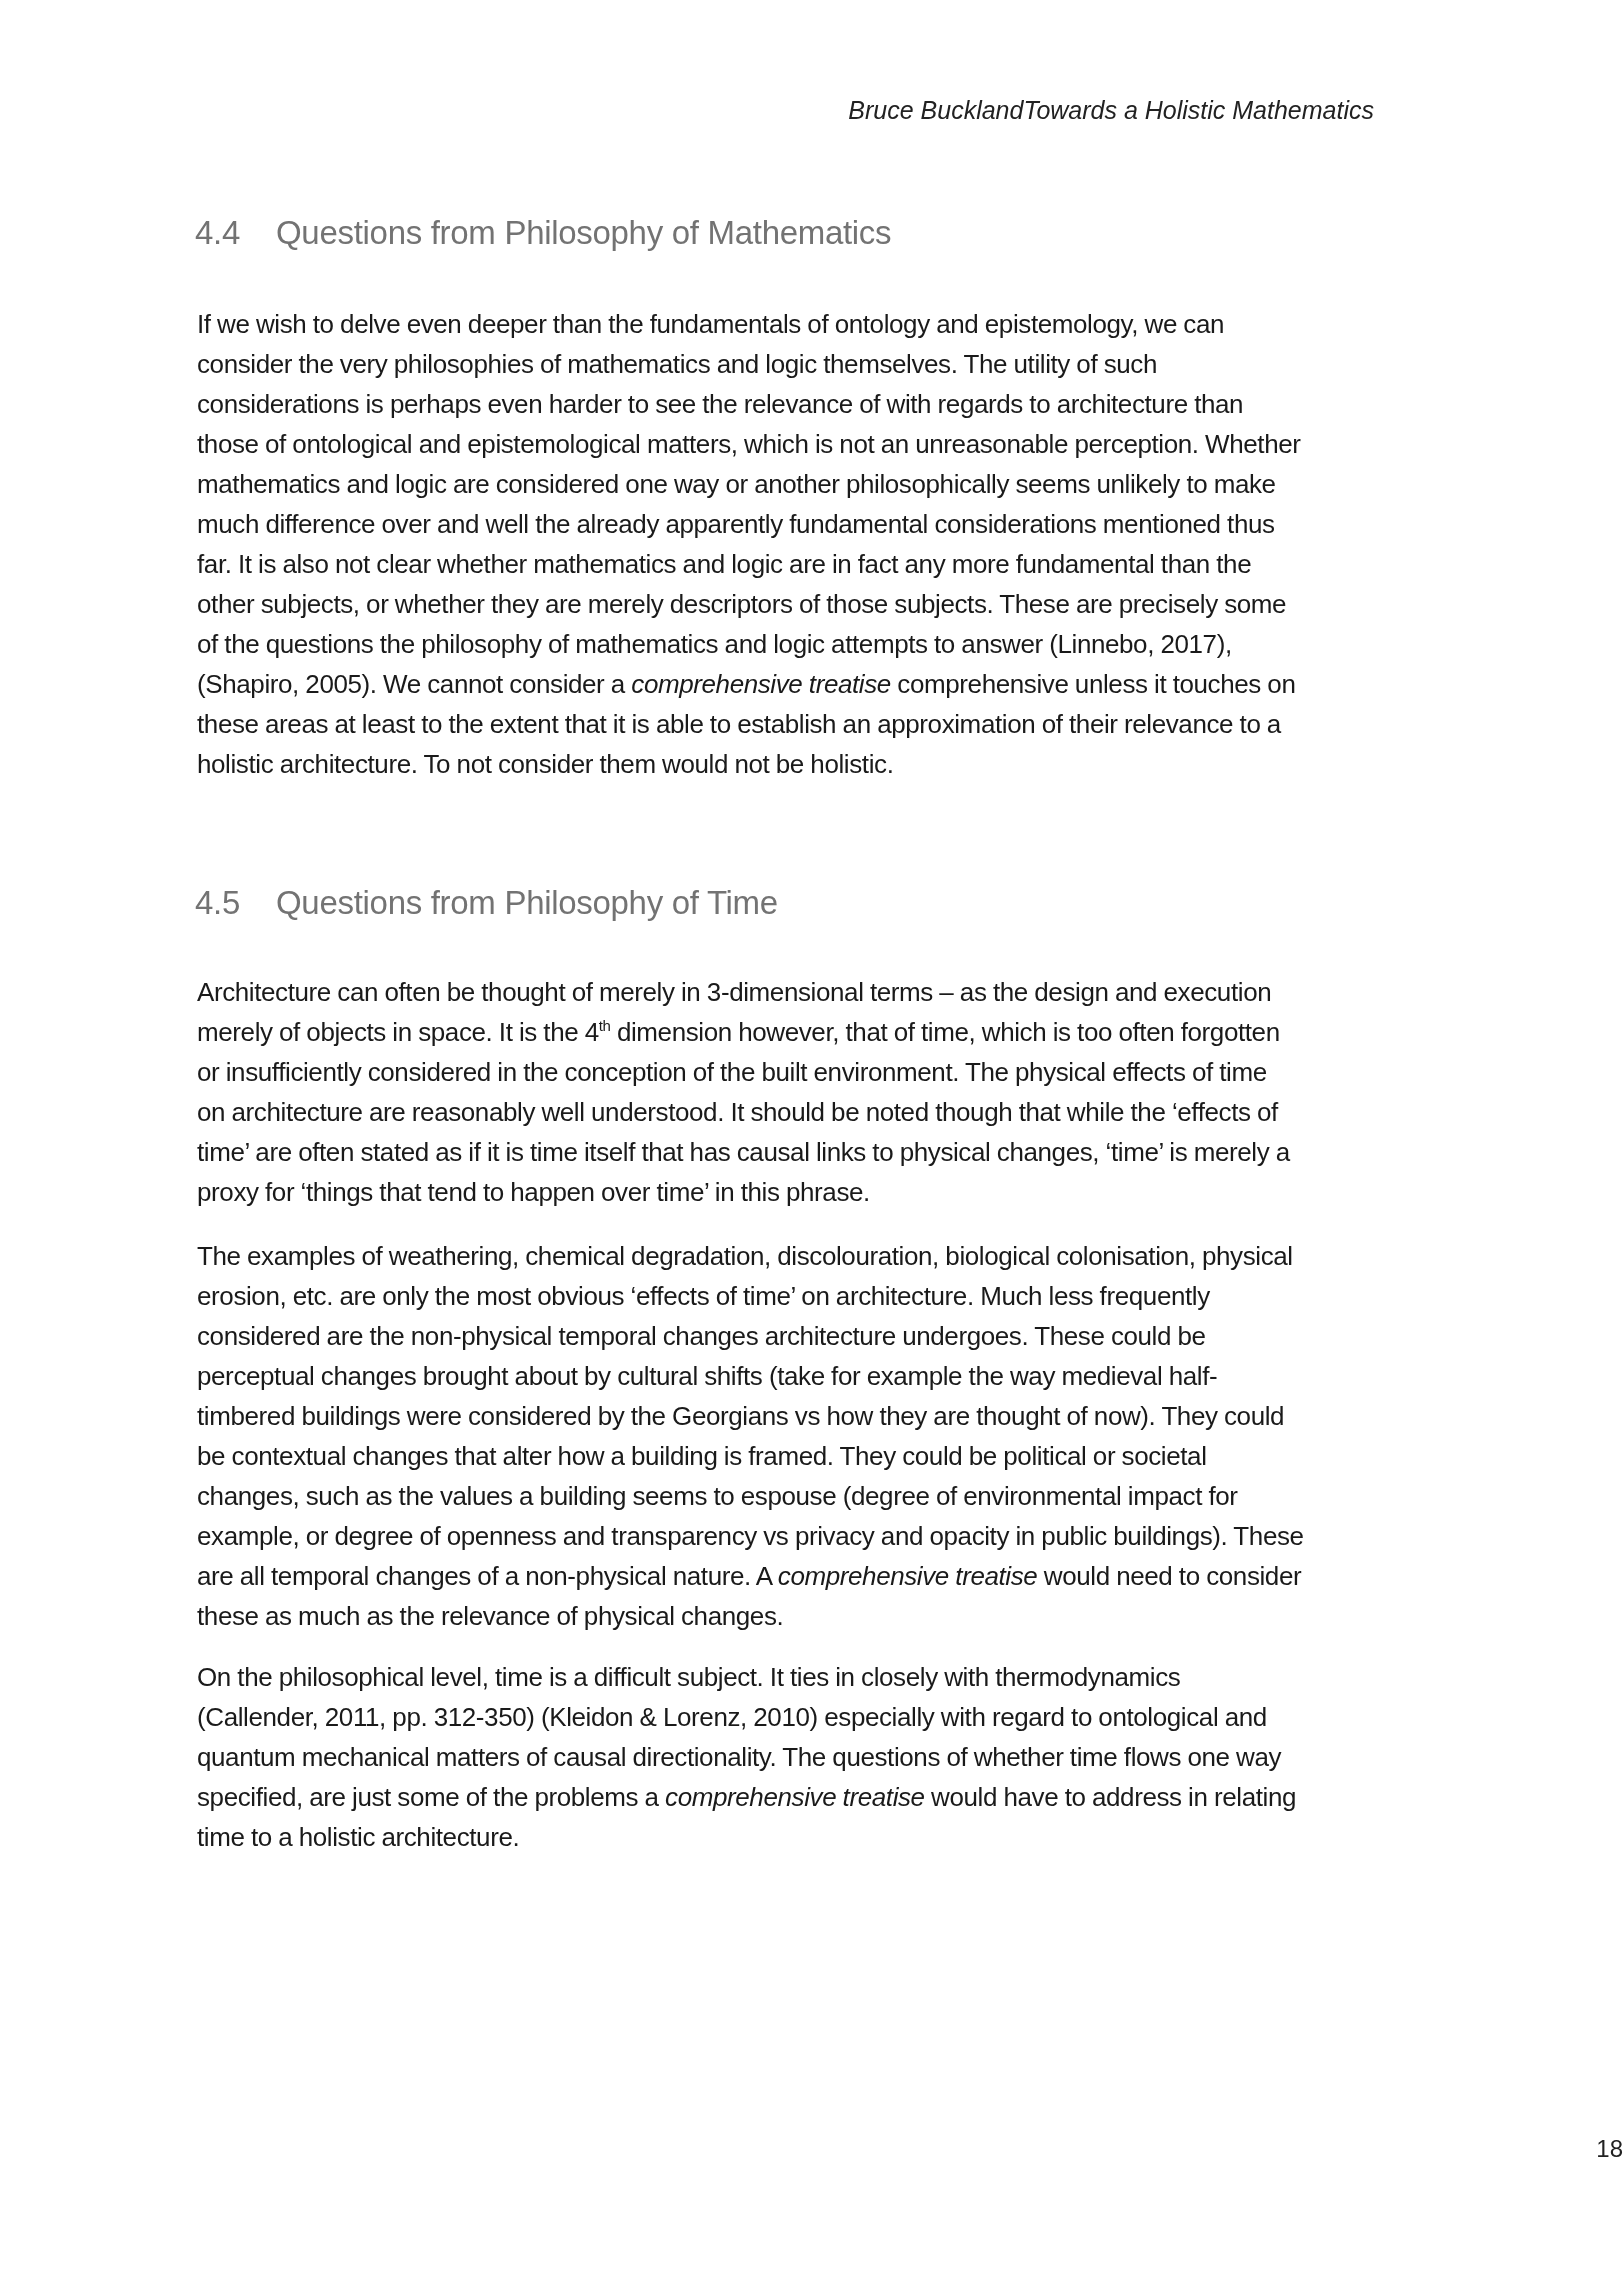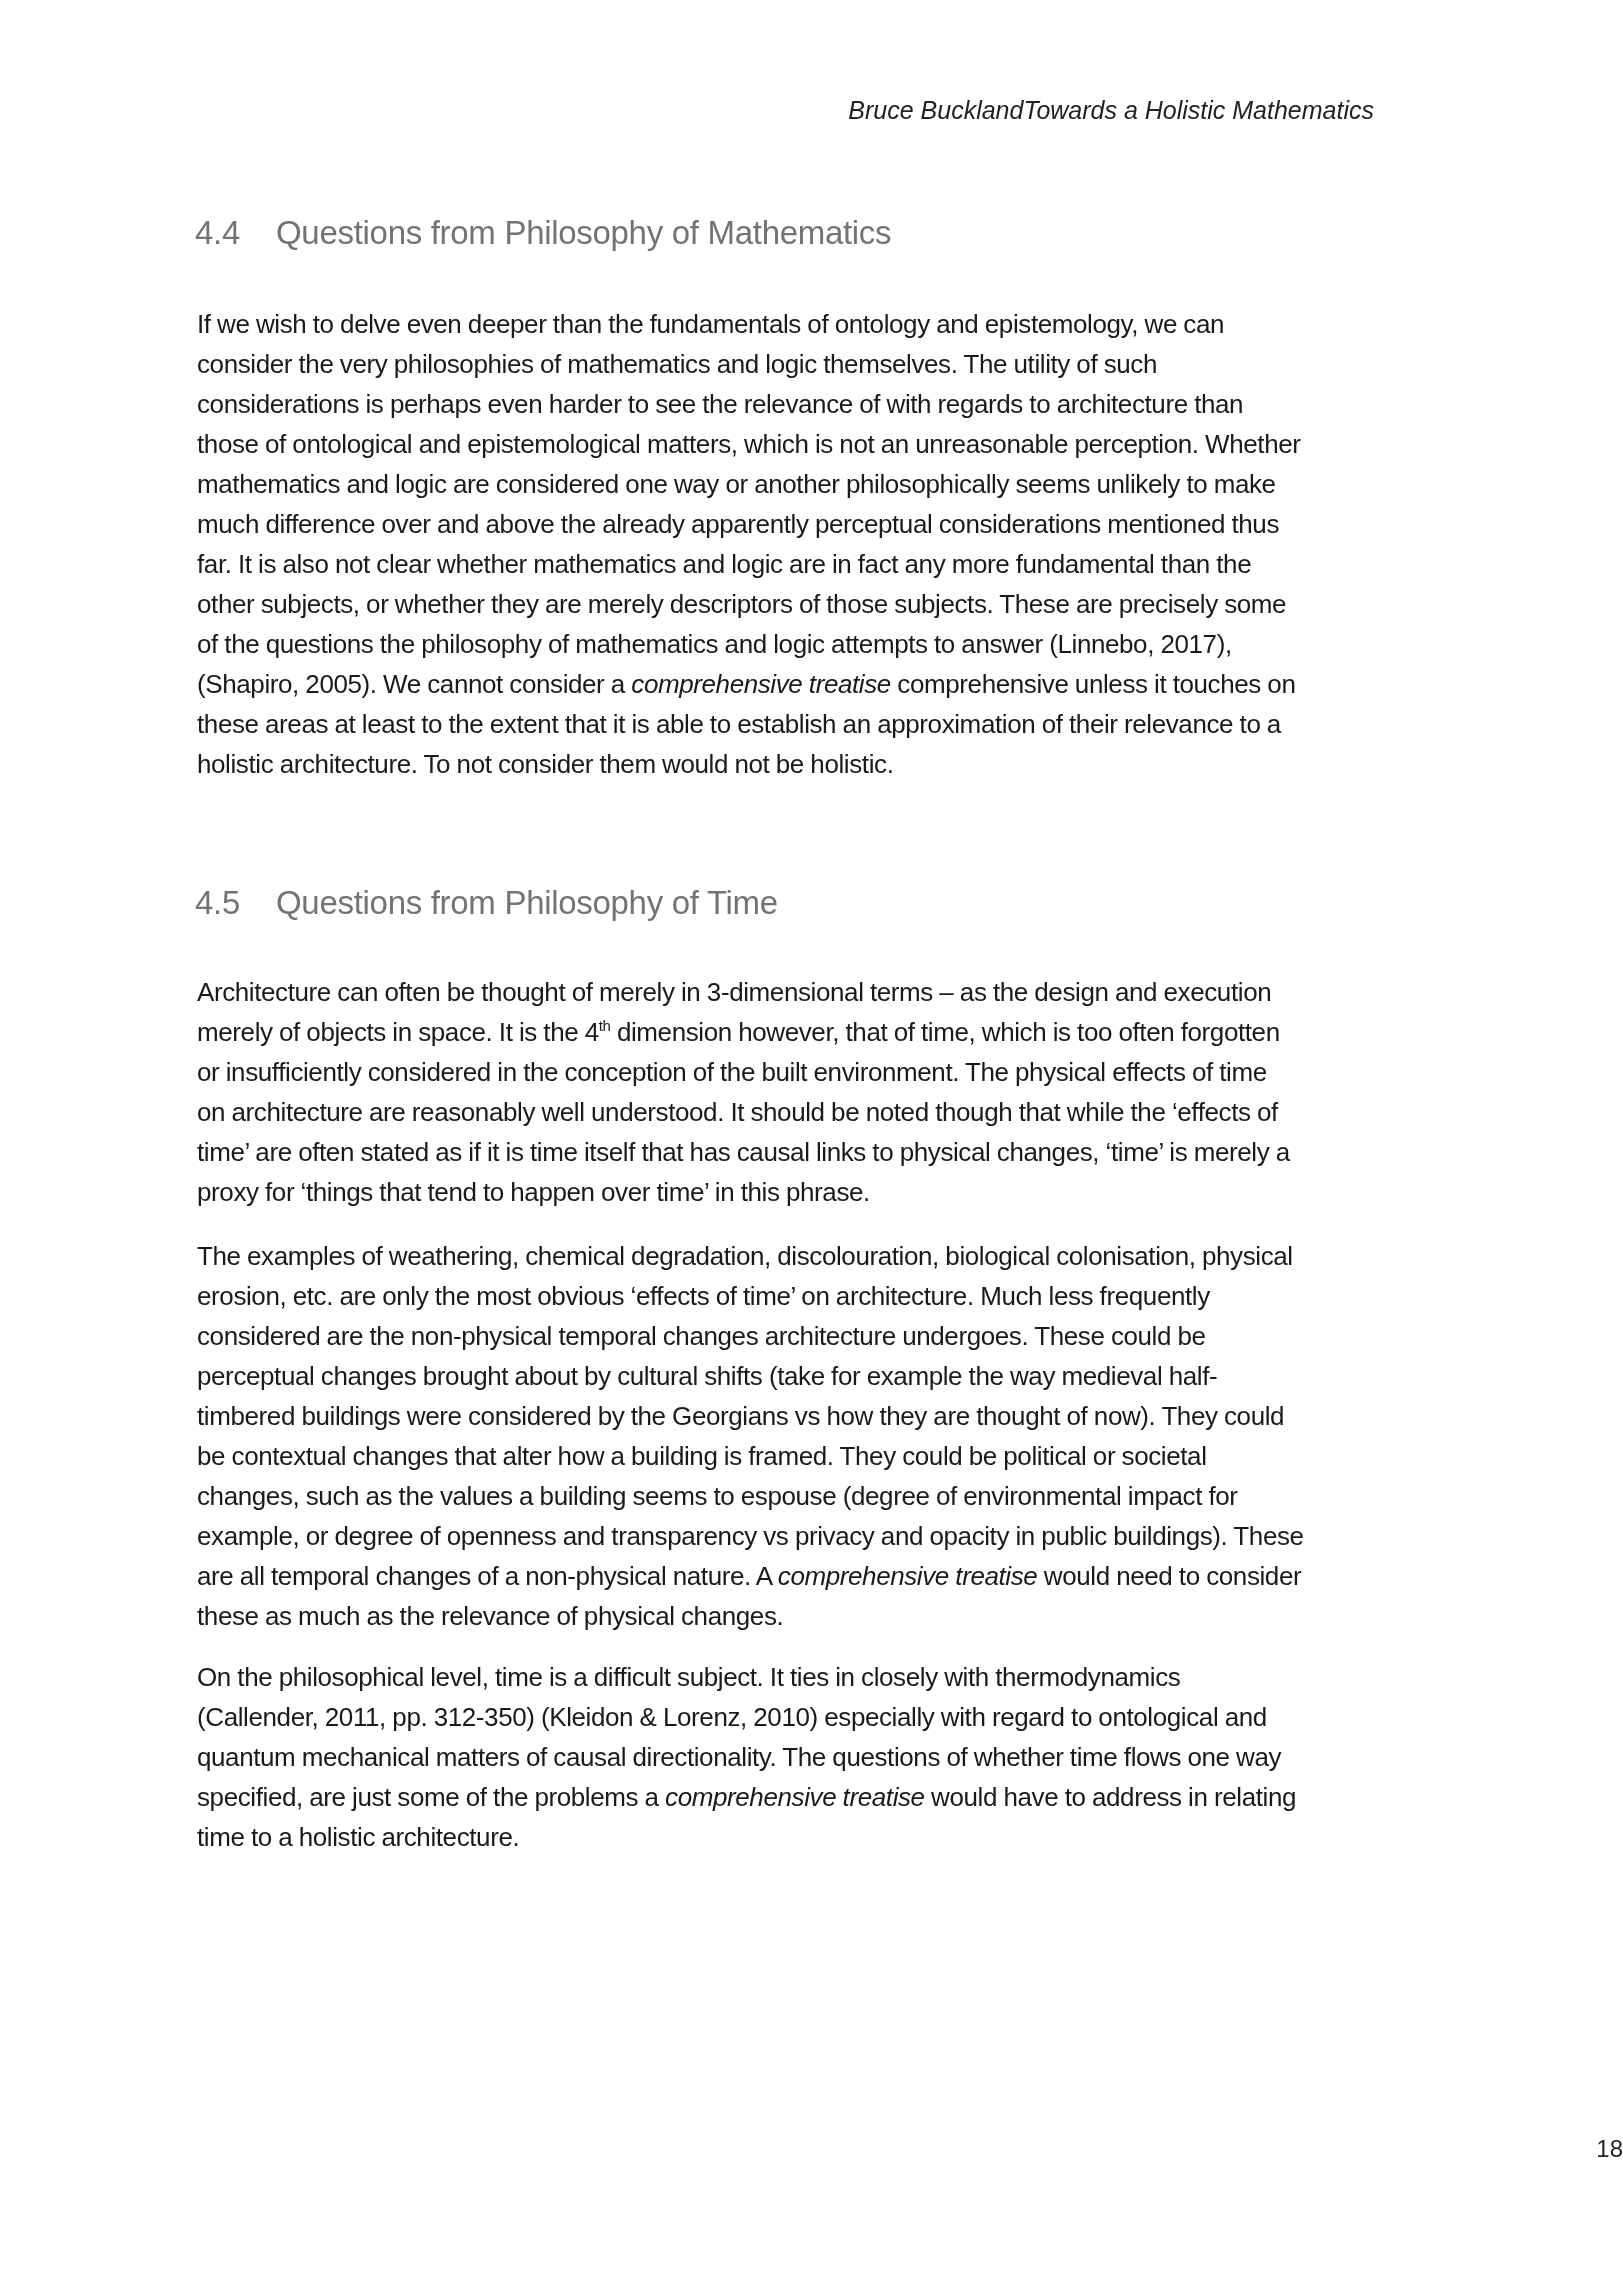--- a/index.html
+++ b/index.html
@@ -88,21 +88,21 @@
   <h2 class="heading h44">
     <span class="num">4.4</span><span>Questions from Philosophy of Mathematics</span>
   </h2>
 
   <div class="para p1">
       <span class="line">If we wish to delve even deeper than the fundamentals of ontology and epistemology, we can</span>
       <span class="line">consider the very philosophies of mathematics and logic themselves. The utility of such</span>
       <span class="line">considerations is perhaps even harder to see the relevance of with regards to architecture than</span>
       <span class="line">those of ontological and epistemological matters, which is not an unreasonable perception. Whether</span>
       <span class="line">mathematics and logic are considered one way or another philosophically seems unlikely to make</span>
-      <span class="line">much difference over and above the already apparently perceptual considerations mentioned thus</span>
+      <span class="line">much difference over and well the already apparently fundamental considerations mentioned thus</span>
       <span class="line">far. It is also not clear whether mathematics and logic are in fact any more fundamental than the</span>
       <span class="line">other subjects, or whether they are merely descriptors of those subjects. These are precisely some</span>
       <span class="line">of the questions the philosophy of mathematics and logic attempts to answer (Linnebo, 2017),</span>
       <span class="line">(Shapiro, 2005). We cannot consider a <em>comprehensive treatise</em> comprehensive unless it touches on</span>
       <span class="line">these areas at least to the extent that it is able to establish an approximation of their relevance to a</span>
       <span class="line">holistic architecture. To not consider them would not be holistic.</span>
     </div>
 
   <h2 class="heading h45">
     <span class="num">4.5</span><span>Questions from Philosophy of Time</span>

